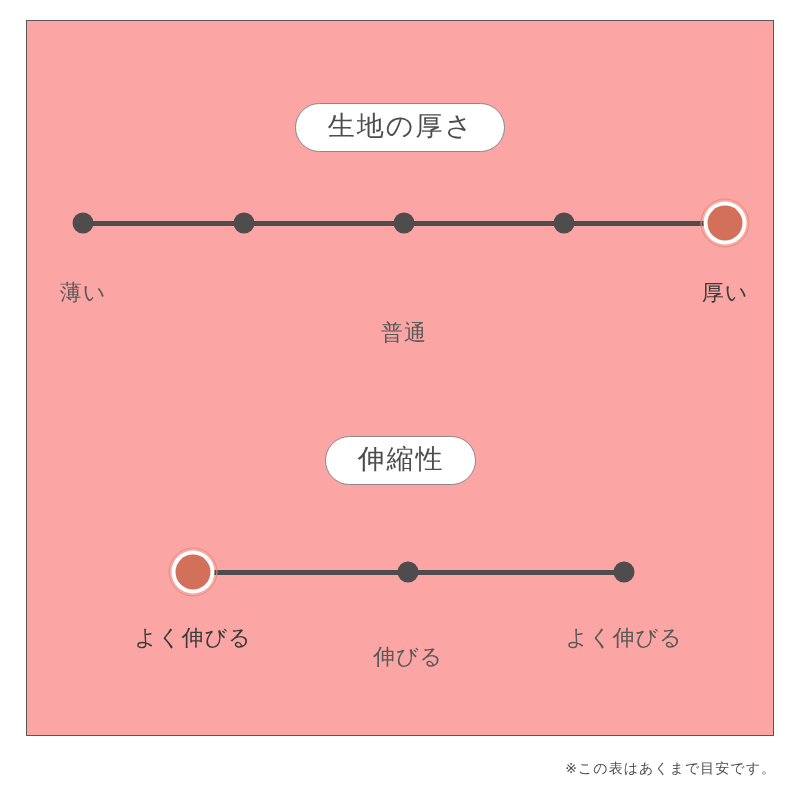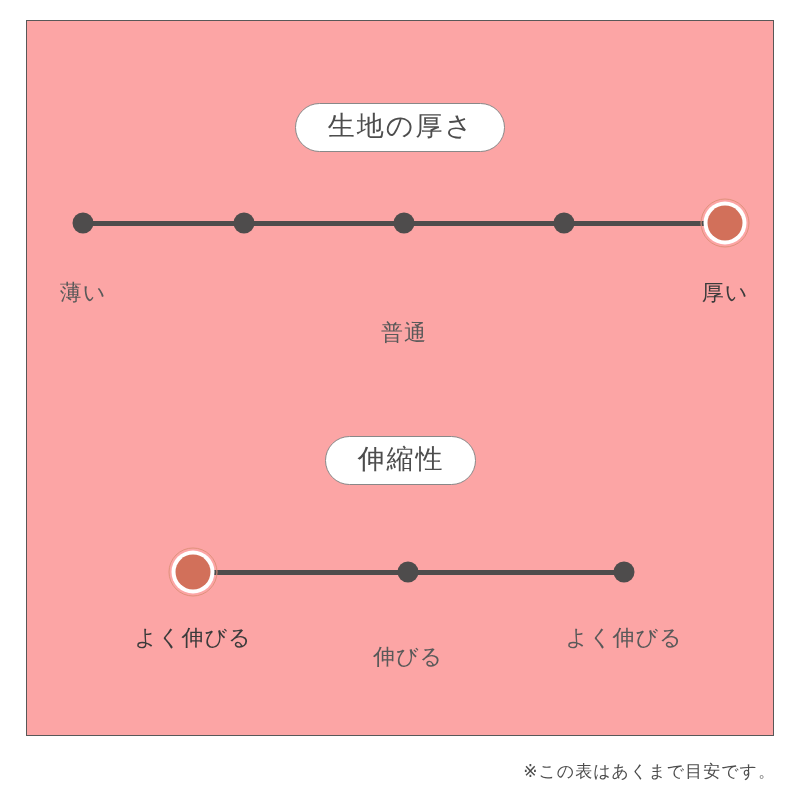--- a/index.html
+++ b/index.html
@@ -100,21 +100,21 @@
   }
   .tick-label.active {
     color: #3b3b3b;
     font-weight: normal;
   }
 
   .footnote {
     position: absolute;
     right: 24px;
     top: 760px;
-    font-size: 17px;
+    font-size: 14px;
     color: #4d4d4d;
     letter-spacing: 1px;
     white-space: nowrap;
   }
 </style>
 </head>
 <body>
 
 <div class="card">
   <div id="sections-root">

